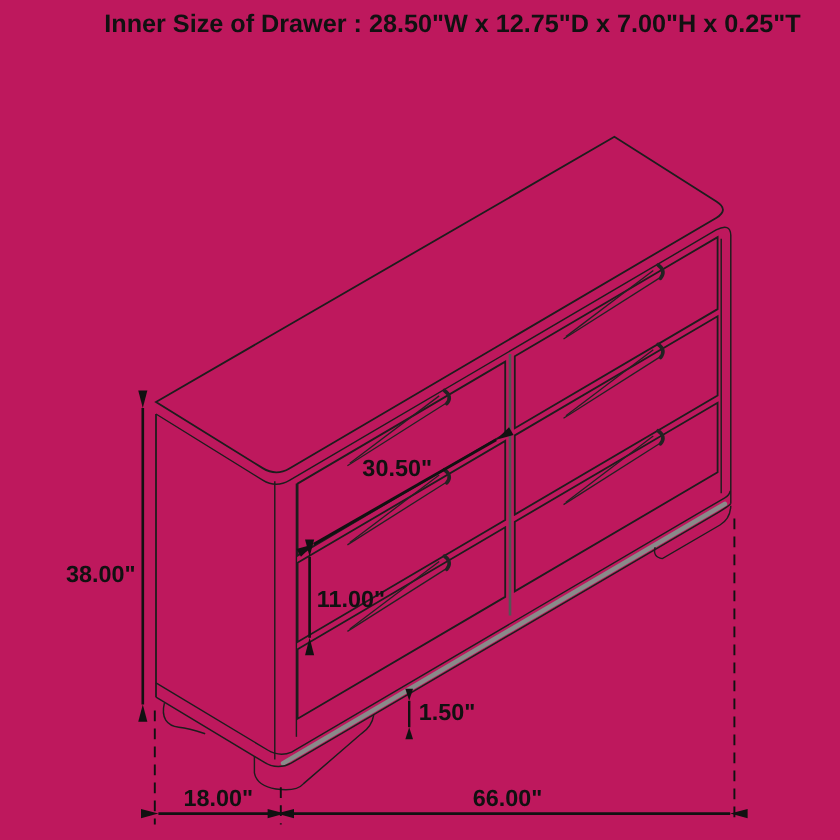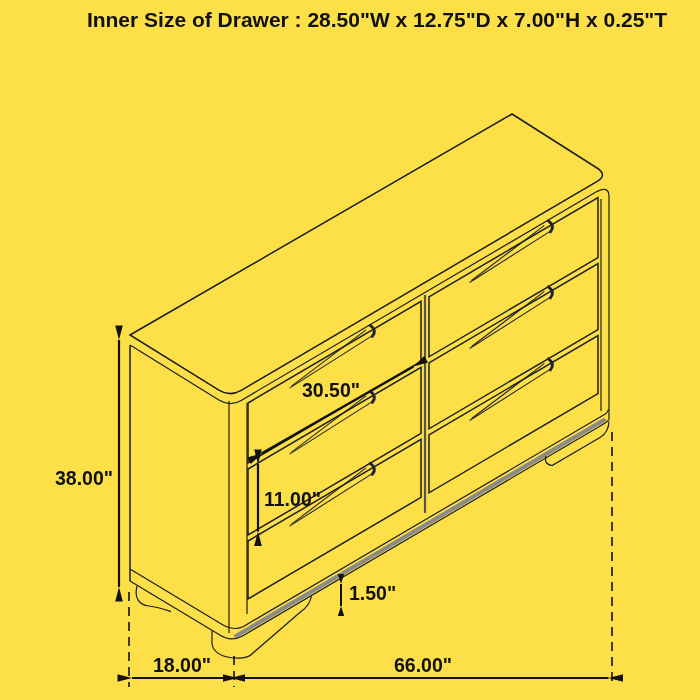--- a/index.html
+++ b/index.html
@@ -1,16 +1,16 @@
 <!DOCTYPE html>
 <html><head>
 <meta charset="utf-8">
 <style>
   html,body{margin:0;padding:0;background:#ffffff;}
-  .stage{position:relative;width:700px;height:700px;background:#fde047;overflow:hidden;
+  .stage{position:relative;width:700px;height:700px;background:#be185d;overflow:hidden;
          font-family:"Liberation Sans", sans-serif;}
   svg{display:block;}
   text{font-family:"Liberation Sans", sans-serif;font-weight:bold;fill:#111;}
   .t-title{font-size:21px;}
   .t-dim{font-size:19.5px;}
   .ln{stroke:#1d1d1d;fill:none;}
   .w1{stroke-width:1.2;}
   .w15{stroke-width:1.5;}
   .thick-gray{stroke:#8a8a8a;stroke-width:4;stroke-linecap:round;fill:none;}
   .divider{stroke:#555;stroke-width:2.2;fill:none;}

